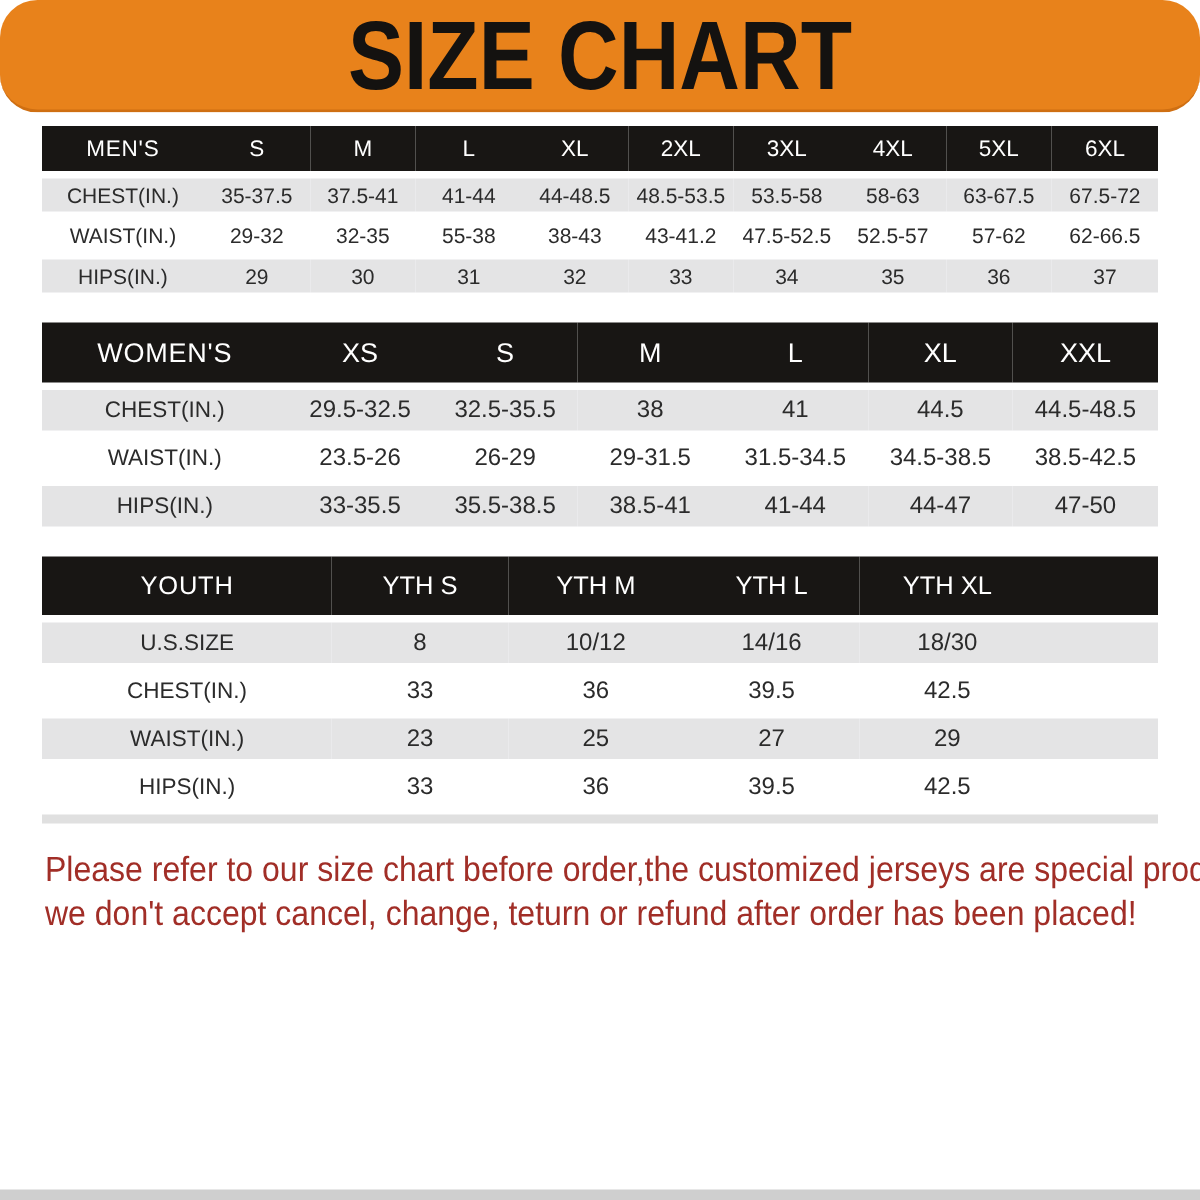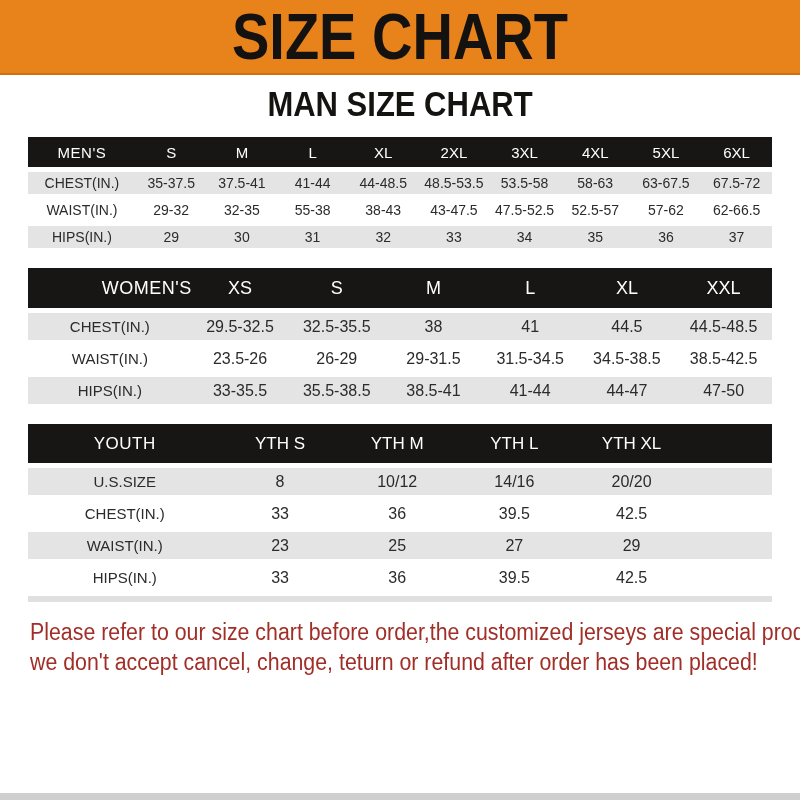--- a/index.html
+++ b/index.html
@@ -16,20 +16,21 @@
   }
 
   
   .banner {
     height: 75px;
     background: #E8821B;
     border-bottom: 2px solid #cf6f12;
     display: flex;
     align-items: center;
     justify-content: center;
+    border-radius: 25px;
   }
   .banner-title {
     display: inline-block;
     font-size: 56px;
     font-weight: bold;
     letter-spacing: 0px;
     color: #141210;
     transform: scale(1.0, 1.16);
     white-space: nowrap;
   }
@@ -80,21 +81,21 @@
 
   
   .tbl-men tr.bar th { height: 30px; font-size: 15px; }
   .tbl-men th.tbl-label { font-size: 22px; }
   .tbl-men th:first-child, .tbl-men td:first-child { width: 14.5%; }
   .tbl-men td { height: 22px; font-size: 14px; }
   .tbl-men td.row-label { font-size: 14px; }
 
   
   .tbl-women tr.bar th { height: 40px; font-size: 18px; }
-  .tbl-women th.tbl-label { font-size: 24px; text-align: right; }
+  .tbl-women th.tbl-label { font-size: 24px; }
   .tbl-women th:first-child, .tbl-women td:first-child { width: 22%; }
   .tbl-women td { height: 27px; font-size: 16px; }
   .tbl-women td.row-label { font-size: 15px; }
 
   
   .tbl-youth tr.bar th { height: 39px; font-size: 17px; }
   .tbl-youth th.tbl-label { font-size: 23px; }
   .tbl-youth th:first-child, .tbl-youth td:first-child { width: 26%; }
   .tbl-youth th.spacer, .tbl-youth td.spacer { width: 11%; }
   .tbl-youth tr.bar th.spacer { background: #181614; }
@@ -130,23 +131,20 @@
 </style>
 </head>
 <body>
 
 <div class="page">
 
   <div class="banner">
     <span class="banner-title">SIZE CHART</span>
   </div>
 
-  <div class="hd-wrap hd-man">
-    <span class="hd">MAN SIZE CHART</span>
-  </div>
   <div class="tbl-wrap men">
     <table class="size-table tbl-men">
         <thead>
           <tr class="bar">
             <th class="tbl-label">MEN'S</th>
             <th class="col-h">S</th>
             <th class="col-h">M</th>
             <th class="col-h">L</th>
             <th class="col-h">XL</th>
             <th class="col-h">2XL</th>
@@ -168,21 +166,21 @@
             <td>58-63</td>
             <td>63-67.5</td>
             <td>67.5-72</td>
           </tr>
           <tr class="plain">
             <td class="row-label">WAIST(IN.)</td>
             <td>29-32</td>
             <td>32-35</td>
             <td>55-38</td>
             <td>38-43</td>
-            <td>43-47.5</td>
+            <td>43-41.2</td>
             <td>47.5-52.5</td>
             <td>52.5-57</td>
             <td>57-62</td>
             <td>62-66.5</td>
           </tr>
           <tr class="stripe">
             <td class="row-label">HIPS(IN.)</td>
             <td>29</td>
             <td>30</td>
             <td>31</td>
@@ -253,21 +251,21 @@
             <th class="col-h">YTH XL</th>
             <th class="spacer"></th>
           </tr>
         </thead>
         <tbody>
           <tr class="stripe">
             <td class="row-label">U.S.SIZE</td>
             <td>8</td>
             <td>10/12</td>
             <td>14/16</td>
-            <td>20/20</td>
+            <td>18/30</td>
             <td class="spacer"></td>
           </tr>
           <tr class="plain">
             <td class="row-label">CHEST(IN.)</td>
             <td>33</td>
             <td>36</td>
             <td>39.5</td>
             <td>42.5</td>
             <td class="spacer"></td>
           </tr>

